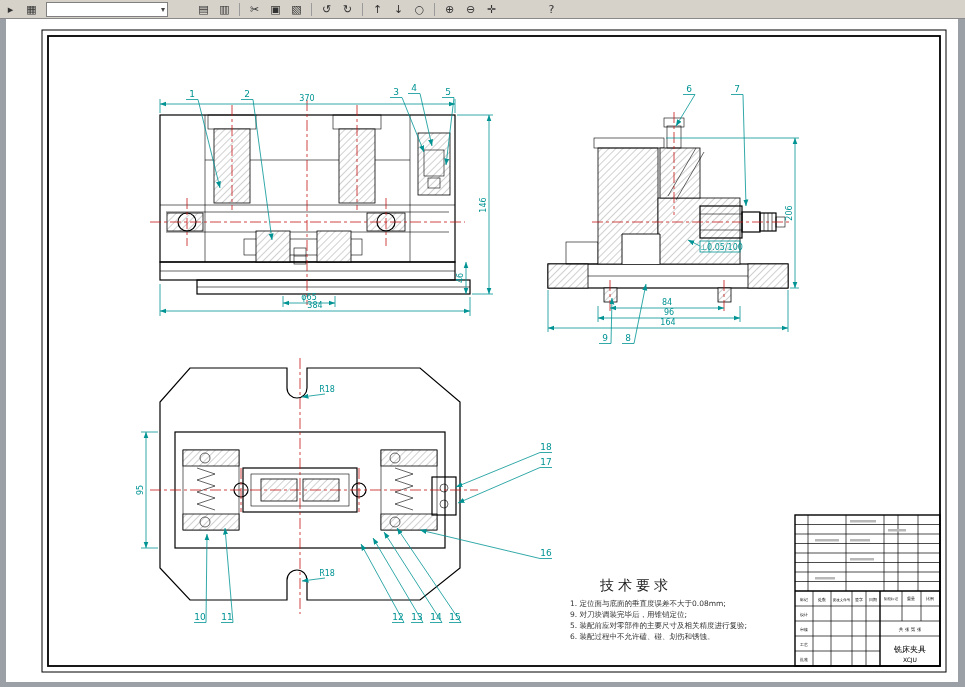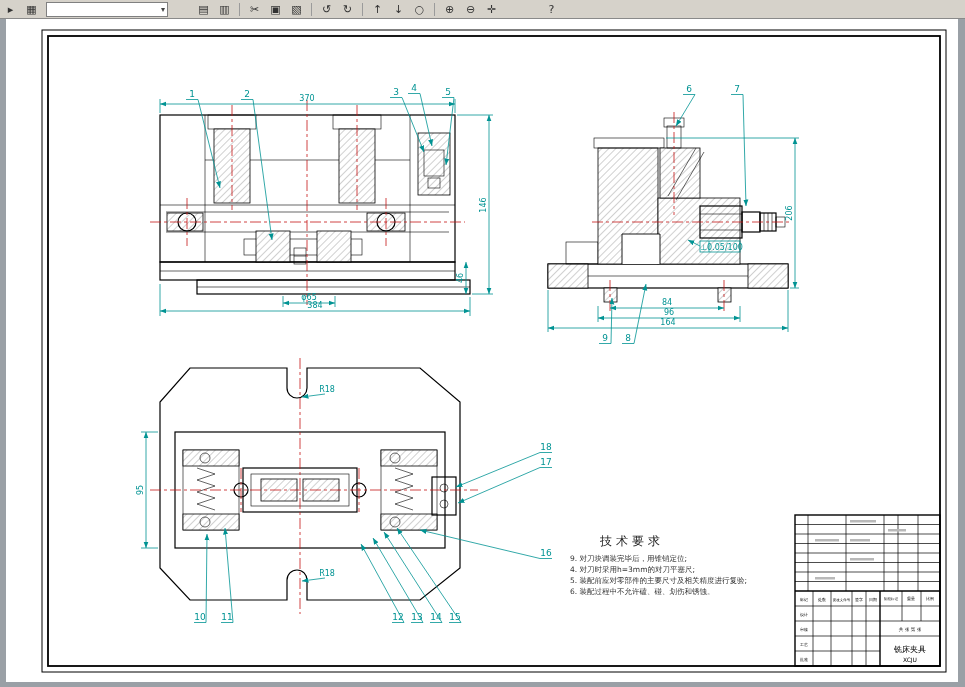--- a/index.html
+++ b/index.html
@@ -26,21 +26,21 @@
   .cl{stroke:#c41414;stroke-width:0.8;fill:none;stroke-dasharray:11 3 3 3;}
   .d{stroke:#009393;stroke-width:0.8;fill:none;}
   .dt{fill:#009393;font-family:"DejaVu Sans",sans-serif;font-size:8px;stroke:none;text-anchor:middle;}
   .bt{fill:#009393;font-family:"DejaVu Sans",sans-serif;font-size:9px;stroke:none;text-anchor:middle;}
   .tbl{stroke:#000;stroke-width:0.7;fill:none;}
   .tblb{stroke:#000;stroke-width:1.4;fill:none;}
   .tbt{fill:#000;stroke:none;text-anchor:middle;font-family:"DejaVu Sans",sans-serif;}
 
   
   .tech{position:absolute;left:570px;top:533px;width:250px;z-index:2;color:#333;}
-  .tech-title{font-size:12px;letter-spacing:4px;color:#222;margin-left:30px;margin-bottom:4px;}
+  .tech-title{font-size:14px;letter-spacing:4px;color:#222;margin-left:30px;margin-bottom:4px;margin-top:44px;}
   .tech-item{font-size:7.5px;line-height:1.45;white-space:nowrap;}
 </style>
 </head>
 <body>
 <div id="app">
 
 <div class="toolbar">
   <span class="tbi">▸</span>
   <span class="tbi">▦</span>
   <div class="combo">
@@ -351,19 +351,19 @@
     <text class="tbt" x="930" y="600" font-size="4">比例</text>
     <text class="tbt" x="910" y="631" font-size="4.5">共 张 第 张</text>
     <text class="tbt" x="910" y="652" font-size="8">铣床夹具</text>
     <text class="tbt" x="910" y="662" font-size="6">XCJU</text>
   </g>
 </svg>
 </div>
 
 <div class="tech">
   <div class="tech-title">技术要求</div>
+  <div class="tech-item">1. 定位面与底面的垂直度误差不大于0.08mm;</div>
   <div class="tech-item">9. 对刀块调装完毕后，用锥销定位;</div>
-  <div class="tech-item">4. 对刀时采用h=3mm的对刀平塞尺;</div>
   <div class="tech-item">5. 装配前应对零部件的主要尺寸及相关精度进行复验;</div>
   <div class="tech-item">6. 装配过程中不允许磕、碰、划伤和锈蚀。</div>
 </div>
 
 </div>
 
 </body></html>

